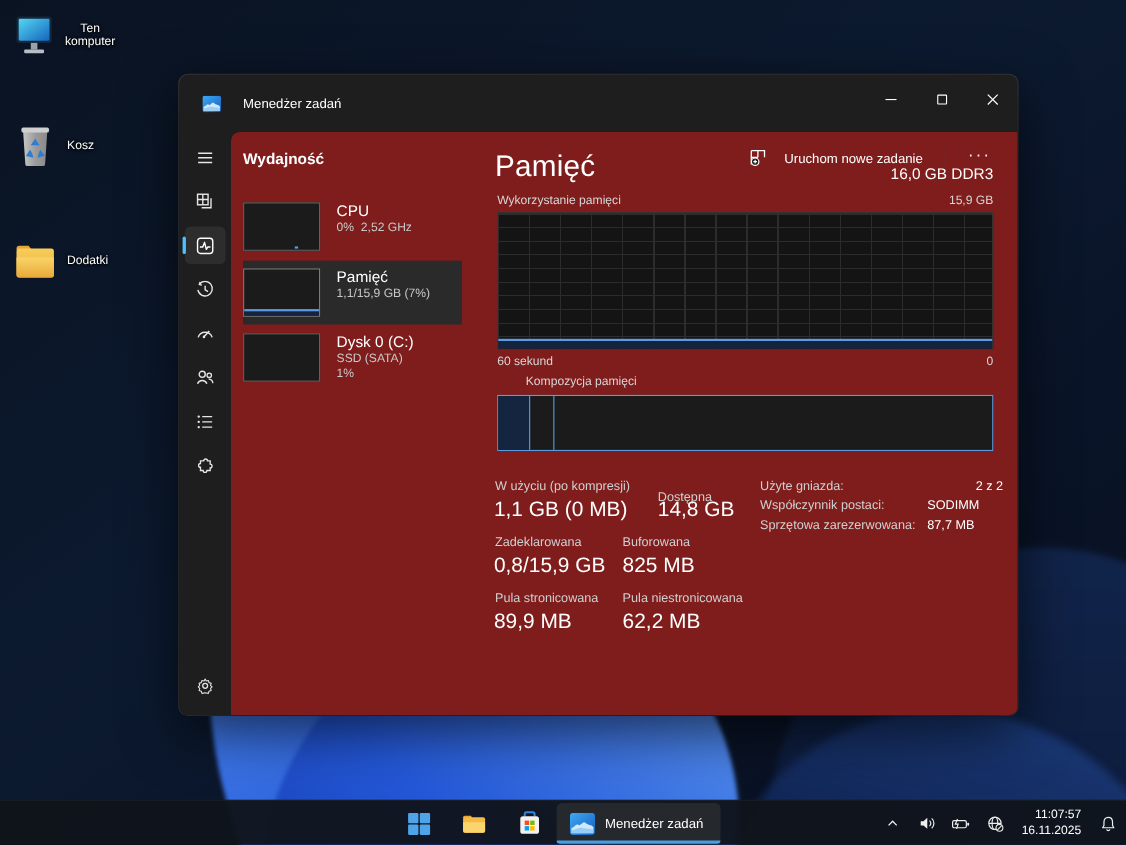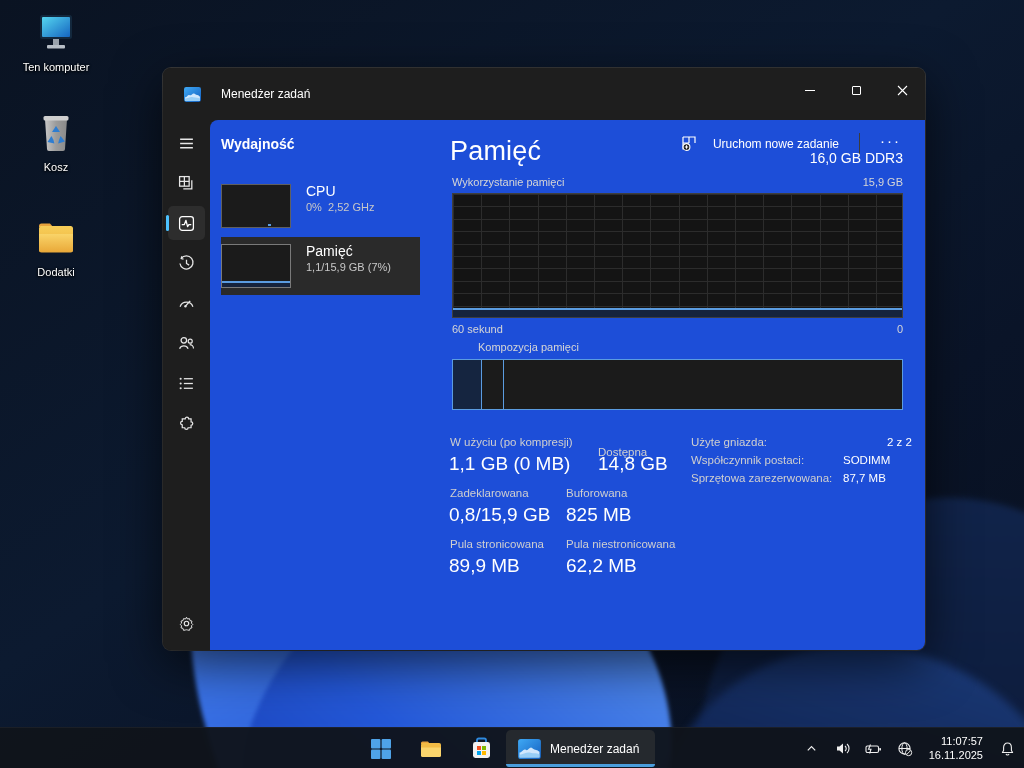--- a/index.html
+++ b/index.html
@@ -21,21 +21,21 @@
     background:linear-gradient(160deg,#a8d0ff 0%,#4b86ee 70%);
     border-radius:50%; transform:rotate(-20deg); filter:blur(8px); opacity:.8; }
   .petal-d { right:-140px; bottom:-160px; width:480px; height:420px;
     background:linear-gradient(205deg,#12264e 0%,#0d1c3c 55%,#0a142c 100%);
     border-radius:55% 45% 52% 48% / 58% 52% 48% 42%; transform:rotate(-24deg); filter:blur(3px); }
   .petal-e { right:-60px; bottom:-210px; width:420px; height:330px;
     background:linear-gradient(180deg,#1b3a78 0%,#102350 60%);
     border-radius:50% 50% 45% 55% / 60% 55% 45% 40%; transform:rotate(18deg); filter:blur(4px); opacity:.9; }
 
   
-  .desk-icon { position:absolute; left:8px; width:96px; display:flex; flex-direction:column;
+  .desk-icon { position:absolute; left:8px; width:96px; display:flex; flex-direction:row;
     align-items:center; gap:5px; cursor:default; }
   .desk-icon .glyph { width:48px; height:48px; display:flex; align-items:center; justify-content:center; }
   .desk-icon .lbl { font-size:11px; color:#fff; text-shadow:0 1px 3px #000,0 0 2px #000; text-align:center; }
 
   
   .tm-window { position:absolute; left:163px; top:68px; width:762px; height:582px;
     background:#1e1e1e; border-radius:8px; box-shadow:0 14px 50px rgba(0,0,0,.65), 0 0 0 1px #3c3c3c;
     overflow:hidden; }
   .titlebar { position:absolute; left:0; top:0; right:0; height:52px; background:#1e1e1e;
     display:flex; align-items:center; }
@@ -53,21 +53,21 @@
   .hamburger { position:absolute; top:3px; left:0; }
   .nav-list { position:absolute; top:43px; left:0; }
   .nav-item.selected::after { content:""; position:absolute; left:5px; top:3px; width:37px; height:34px;
     background:#2d2d2d; border-radius:5px; z-index:0; }
   .nav-item.selected::before { content:""; position:absolute; left:3px; top:12px; width:3px; height:16px;
     background:#4cc2ff; border-radius:2px; z-index:2; }
   .nav-item svg { position:relative; z-index:1; }
   .nav-settings { position:absolute; bottom:7px; left:0; }
 
   
-  .content { position:absolute; left:47px; top:52px; right:0; bottom:0; background:#1d4ed8;
+  .content { position:absolute; left:47px; top:52px; right:0; bottom:0; background:#7f1d1d;
     border-top-left-radius:8px; }
   .content-header { position:absolute; left:0; top:0; right:0; height:47px; display:flex;
     align-items:center; border-top-left-radius:8px; }
   .page-title { margin-left:11px; font-size:14px; font-weight:700; }
   .header-actions { position:absolute; right:14px; top:0; height:47px; display:flex; align-items:center; gap:10px; }
   .run-task-btn { display:flex; align-items:center; gap:15px; padding:6px 10px; border-radius:4px; font-size:12px; color:#fff; }
   .hdr-divider { width:1px; height:22px; background:#3c3c3c; }
   .more-btn { padding:2px 10px 8px; font-size:15px; letter-spacing:2px; border-radius:4px; }
 
   
@@ -319,20 +319,28 @@
       </div>
       <div class="perf-item selected" style="top:117px; height:58px;">
         <div class="thumb">
             <div class="mem-mini"></div>
           </div>
         <div class="pl-text">
           <div class="pl-name">Pamięć</div>
           <div class="pl-detail">1,1/15,9 GB (7%)</div>
         </div>
       </div>
+      <div class="perf-item" style="top:176px; height:66px;">
+        <div class="thumb"></div>
+        <div class="pl-text">
+          <div class="pl-name">Dysk 0 (C:)</div>
+          <div class="pl-detail">SSD (SATA)</div>
+          <div class="pl-detail">1%</div>
+        </div>
+      </div>
 
       <div class="abs mem-title">Pamięć</div>
       <div class="abs mem-capacity">16,0 GB DDR3</div>
 
       <div class="abs chart-caption">Wykorzystanie pamięci</div>
       <div class="abs chart-max">15,9 GB</div>
 
       <div class="abs mem-graph">
         <div class="mem-line"></div>
       </div>

